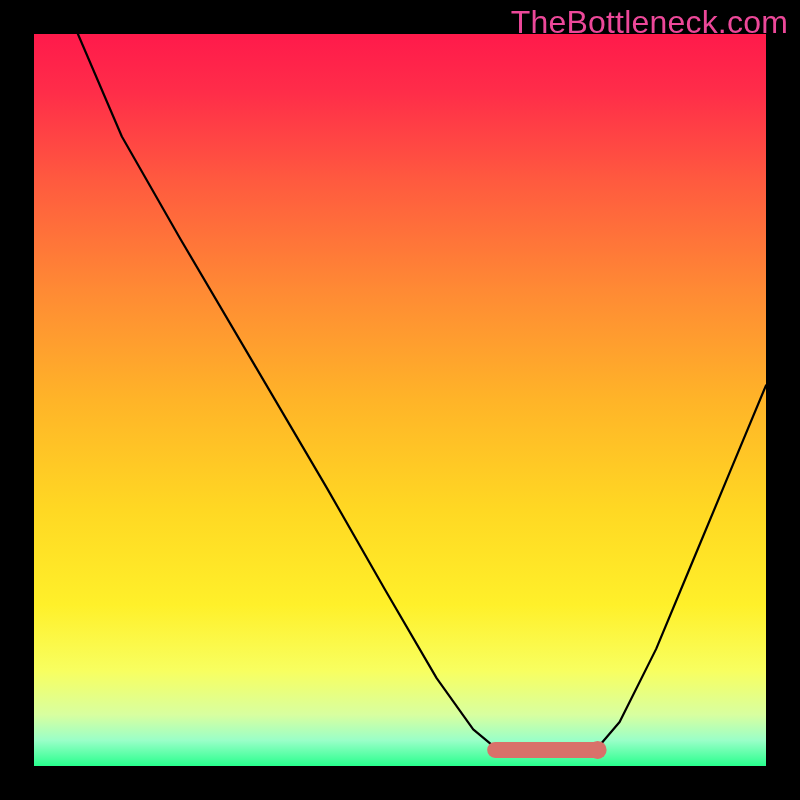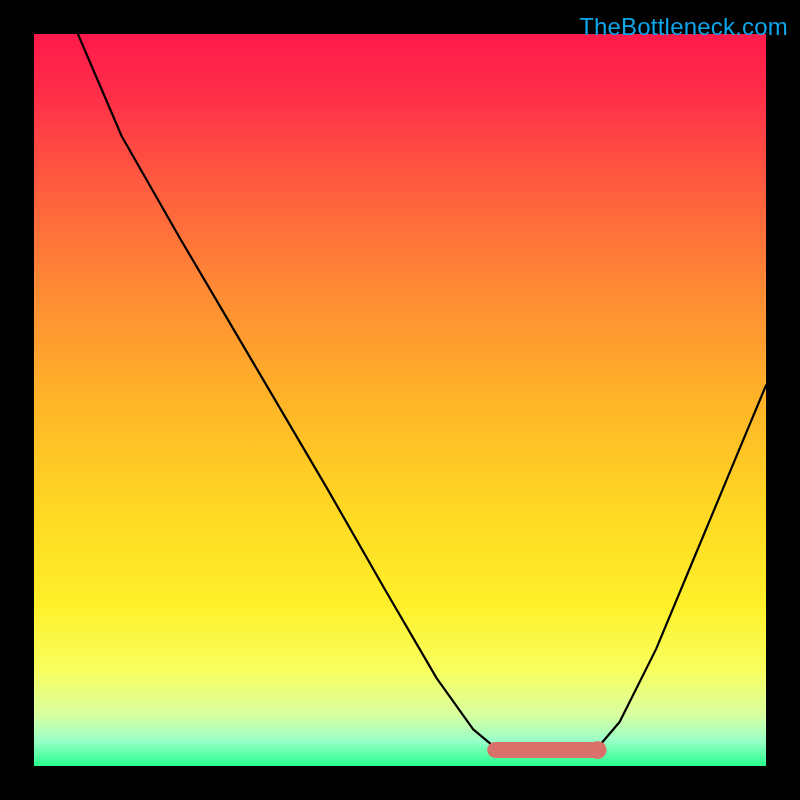--- a/index.html
+++ b/index.html
@@ -11,26 +11,26 @@
     overflow: hidden;
   }
   .container {
     position: relative;
     width: 800px;
     height: 800px;
     background: #000;
   }
   .watermark {
     position: absolute;
-    top: 13px;
+    top: 4px;
     right: 12px;
     font-family: Arial, Helvetica, sans-serif;
-    font-size: 24px;
+    font-size: 32px;
     font-weight: 500;
-    color: #0ea5e9;
+    color: #ec4899;
     letter-spacing: 0.2px;
     z-index: 10;
   }
   .plot-area {
     position: absolute;
     left: 34px;
     top: 34px;
     width: 732px;
     height: 732px;
   }

